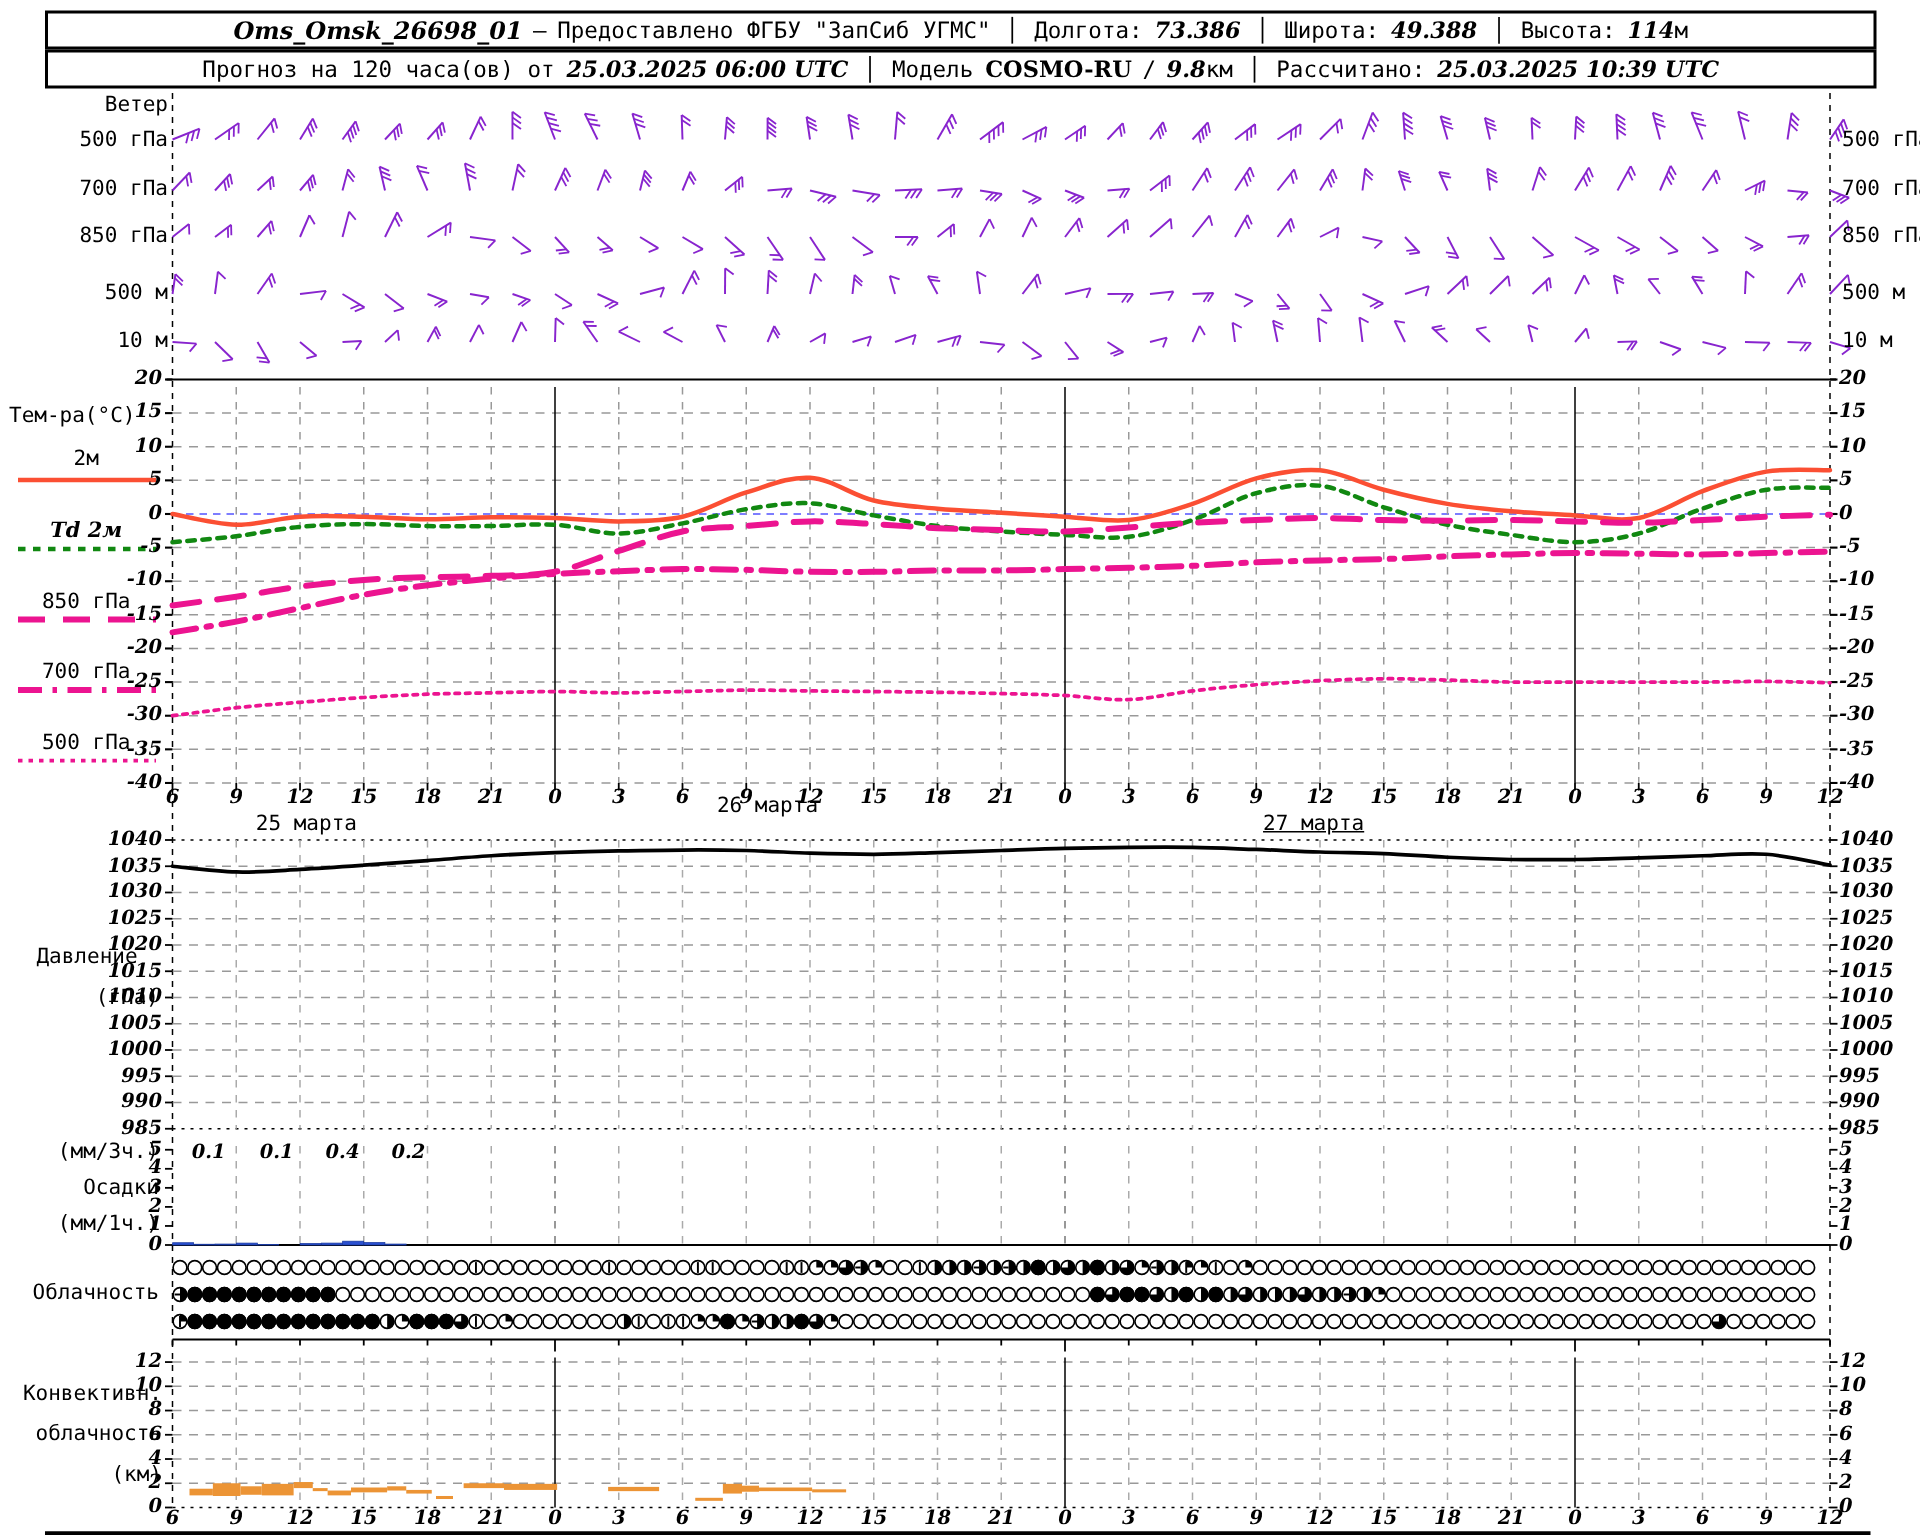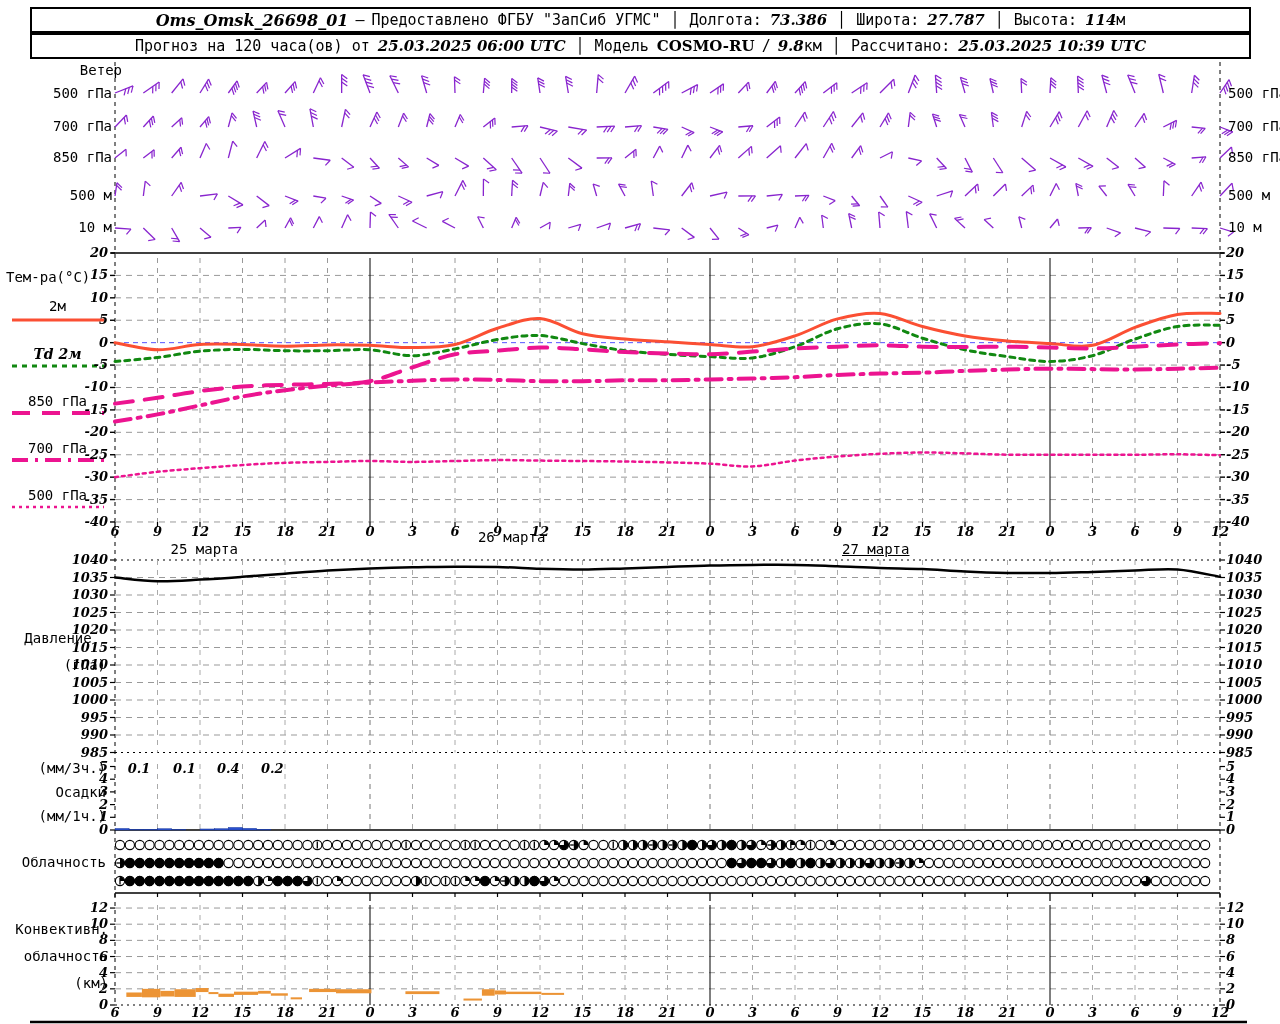--- a/index.html
+++ b/index.html
@@ -14,21 +14,21 @@
   .bb{font-family:"DejaVu Serif",serif;font-weight:bold;}
   .fs16{font-size:16px;}
   .sep{margin:0 10px;font-weight:bold;}
   .gap{margin:0 7px;}
   .v{margin-left:8px;}
   .lbl{position:absolute;white-space:nowrap;font-size:14px;line-height:15px;}
   .num{font-family:"DejaVu Serif",serif;font-style:italic;font-weight:bold;font-size:13px;line-height:14px;}
   .ral{text-align:right;}
   .ctr{text-align:center;}
   
-  #wind-title{left:50px;top:63px;width:72px;text-align:right;}
+  #wind-title{left:40px;top:63px;width:72px;text-align:right;}
   #temp-title{left:6px;top:270px;width:102px;}
   #leg-2m{left:10px;top:299px;width:95px;text-align:center;}
   #leg-td{left:10px;top:347px;width:95px;text-align:center;}
   #leg-850{left:10px;top:394px;width:95px;text-align:center;}
   #leg-700{left:10px;top:441px;width:95px;text-align:center;}
   #leg-500{left:10px;top:488px;width:95px;text-align:center;}
   #prs-l1{left:10px;top:631px;width:96px;text-align:center;}
   #prs-l2{left:10px;top:658px;width:96px;text-align:right;}
   #pcp-l1{left:6px;top:761px;width:100px;text-align:right;}
   #pcp-l2{left:6px;top:785px;width:100px;text-align:right;}
@@ -1416,21 +1416,21 @@
 
   <div class="hrow" id="hrow1">
     <span class="bi fs16">Oms_Omsk_26698_01</span>
     <span class="gap">–</span>
     <span>Предоставлено ФГБУ "ЗапСиб УГМС"</span>
     <span class="sep">│</span>
     <span>Долгота:</span>
     <span class="bi v">73.386</span>
     <span class="sep">│</span>
     <span>Широта:</span>
-    <span class="bi v">27.787</span>
+    <span class="bi v">49.388</span>
     <span class="sep">│</span>
     <span>Высота:</span>
     <span class="bi v">114</span>
     <span>м</span>
   </div>
 
   <div class="hrow" id="hrow2">
     <span>Прогноз на 120 часа(ов) от</span>
     <span class="bi v">25.03.2025 06:00 UTC</span>
     <span class="sep">│</span>

